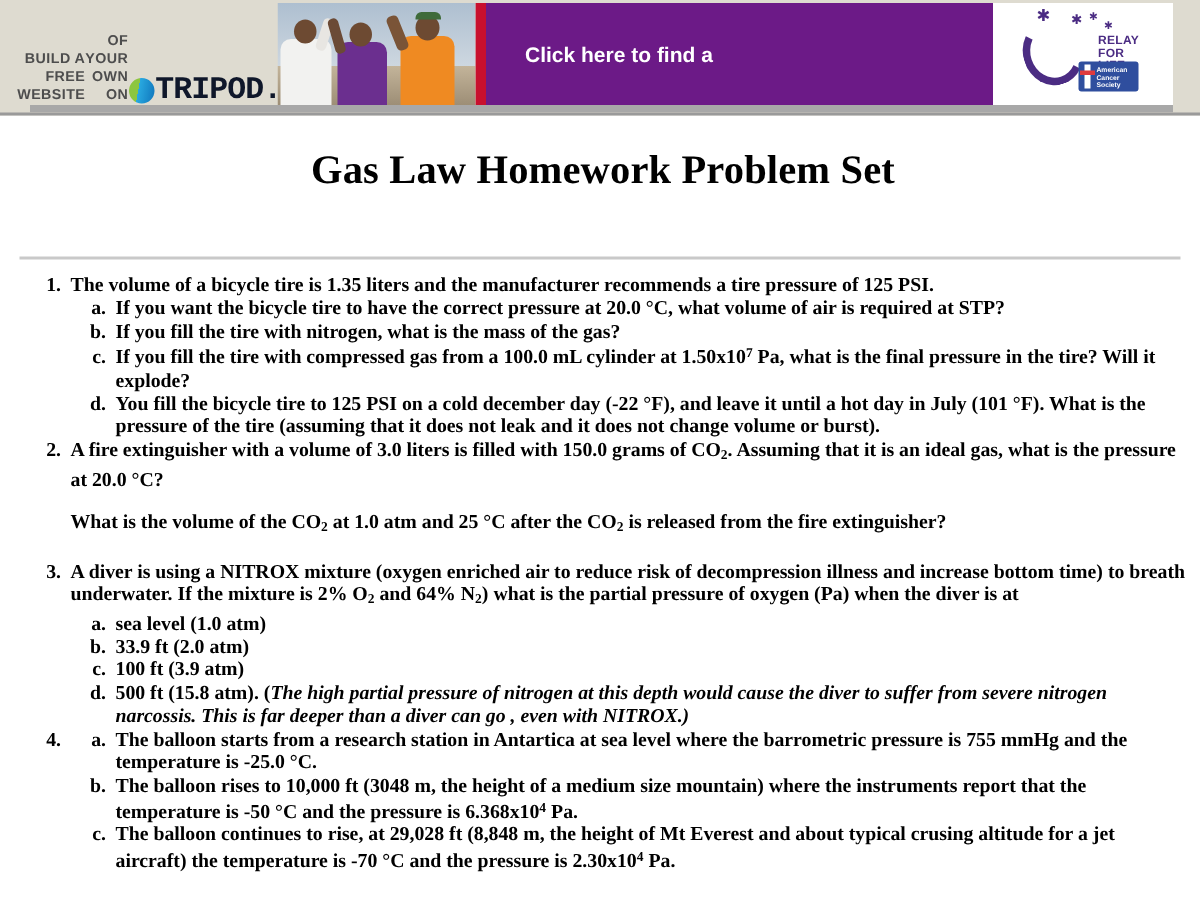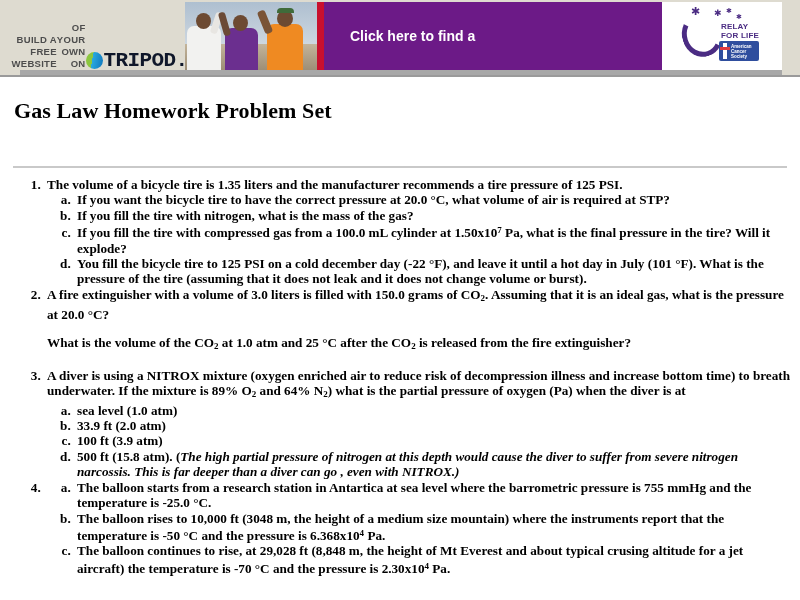--- a/index.html
+++ b/index.html
@@ -125,21 +125,21 @@
     width: 40px; height: 44px;
     border: 5px solid #4b2c83;
     border-radius: 50%;
     border-right-color: transparent;
     border-top-color: transparent;
     transform: rotate(-18deg);
   }
   .star { position:absolute; color:#4b2c83; font-size: 9px; line-height: 9px; }
   .relay-words {
     position: absolute;
-    left: 47px; top: 16px;
+    left: 58px; top: 16px;
     font-family: "Liberation Sans", sans-serif;
     font-weight: bold;
     font-size: 8px;
     line-height: 8.5px;
     color: #4b2c83;
     letter-spacing: 0.2px;
   }
   .acs-badge {
     position: absolute;
     left: 45px; top: 34px;
@@ -165,23 +165,24 @@
     position: absolute;
     left: 20px; top: 70px; width: 762px; height: 5px;
     background: #a8a8a8;
   }
 
   
   .page { padding: 0 10px; }
   h1.title {
     font-family: "Liberation Serif", "DejaVu Serif", serif;
     font-weight: bold;
-    font-size: 22px;
+    font-size: 27px;
     margin: 21px 0 0 4px;
     letter-spacing: 0.1px;
+    text-align: center;
   }
   hr.rule {
     border: none;
     border-top: 2px solid #c9c9c9;
     margin: 42px 3px 9px 3px;
   }
 
   ol.outer {
     margin: 0;
     padding-left: 34px;
@@ -286,21 +287,21 @@
         <li>You fill the bicycle tire to 125 PSI on a cold december day (-22 °F), and leave it until a hot day in July (101 °F). What is the pressure of the tire (assuming that it does not leak and it does not change volume or burst).</li>
       </ol>
     </li>
 
     <li>
       <span>A fire extinguisher with a volume of 3.0 liters is filled with 150.0 grams of CO</span><sub>2</sub><span>. Assuming that it is an ideal gas, what is the pressure at 20.0 °C?</span>
       <p class="para"><span>What is the volume of the CO</span><sub>2</sub><span> at 1.0 atm and 25 °C after the CO</span><sub>2</sub><span> is released from the fire extinguisher?</span></p>
     </li>
 
     <li style="margin-top:13px;">
-      <span>A diver is using a NITROX mixture (oxygen enriched air to reduce risk of decompression illness and increase bottom time) to breath underwater. If the mixture is 89% O</span><sub>2</sub><span> and 64% N</span><sub>2</sub><span>) what is the partial pressure of oxygen (Pa) when the diver is at</span>
+      <span>A diver is using a NITROX mixture (oxygen enriched air to reduce risk of decompression illness and increase bottom time) to breath underwater. If the mixture is 2% O</span><sub>2</sub><span> and 64% N</span><sub>2</sub><span>) what is the partial pressure of oxygen (Pa) when the diver is at</span>
       <ol class="inner">
         <li>sea level (1.0 atm)</li>
         <li>33.9 ft (2.0 atm)</li>
         <li>100 ft (3.9 atm)</li>
         <li><span>500 ft (15.8 atm). (</span><span class="ital">The high partial pressure of nitrogen at this depth would cause the diver to suffer from severe nitrogen narcossis. This is far deeper than a diver can go , even with NITROX.)</span></li>
       </ol>
     </li>
 
     <li>
       <ol class="inner">

